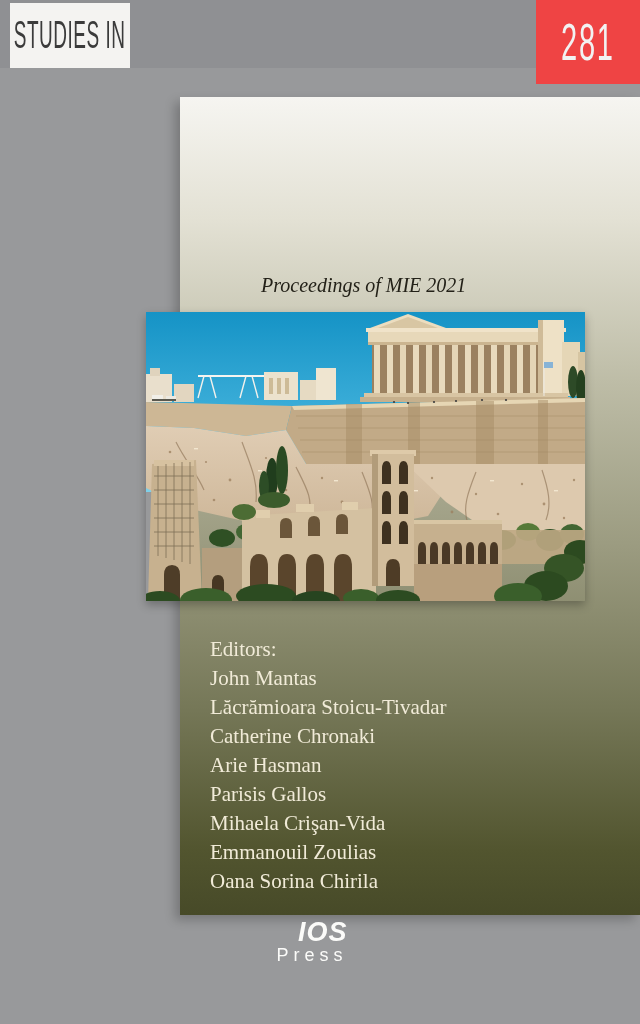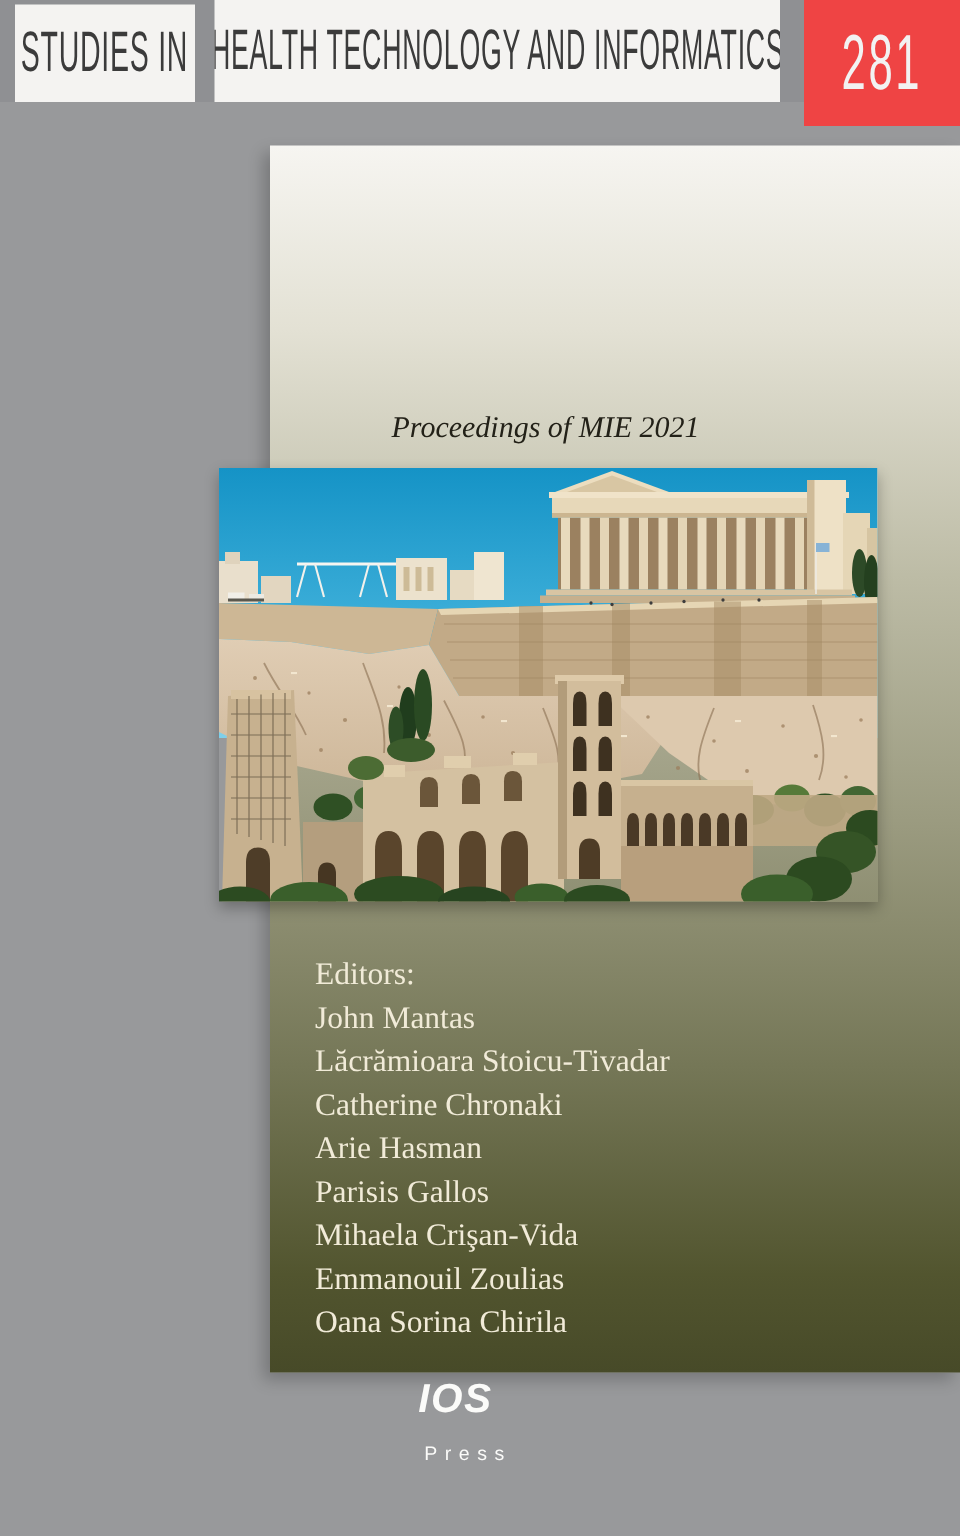--- a/index.html
+++ b/index.html
@@ -32,35 +32,32 @@
   .editors-label{width:80px;}
   .editors ul{list-style:none;margin:0;padding:0;}
 
   
   .photo{position:absolute;left:146px;top:312px;width:439px;height:289px;
          box-shadow:0 4px 9px rgba(0,0,0,.28);}
   .photo svg{display:block;width:100%;height:100%;}
 
   
   .logo{position:absolute;left:310px;top:919px;transform:translateX(-50%);
-        text-align:left;color:#fbfbf9;font-family:"Liberation Sans",sans-serif;}
+        text-align:right;color:#fbfbf9;font-family:"Liberation Sans",sans-serif;}
   .logo-top{font-size:27px;font-style:italic;font-weight:bold;line-height:26px;letter-spacing:1px;}
-  .logo-bottom{font-size:13px;font-weight:400;letter-spacing:5px;line-height:15px;margin-top:16px;margin-left:4px;}
+  .logo-bottom{font-size:18px;font-weight:400;letter-spacing:5px;line-height:15px;margin-top:3px;margin-left:4px;}
 </style>
 </head>
 <body>
 
 <div class="page">
 
   <div class="header">
     <div class="hbox series-box">
       <span class="cond series-label">STUDIES IN</span>
-    </div>
-    <div class="hbox series-title-box">
-      <span class="cond series-title">HEALTH TECHNOLOGY AND INFORMATICS</span>
     </div>
     <div class="hbox volume-box">
       <span class="cond volume-num">281</span>
     </div>
   </div>
 
   <div class="panel">
     <div class="subtitle">Proceedings of MIE 2021</div>
 
     <div class="editors">

